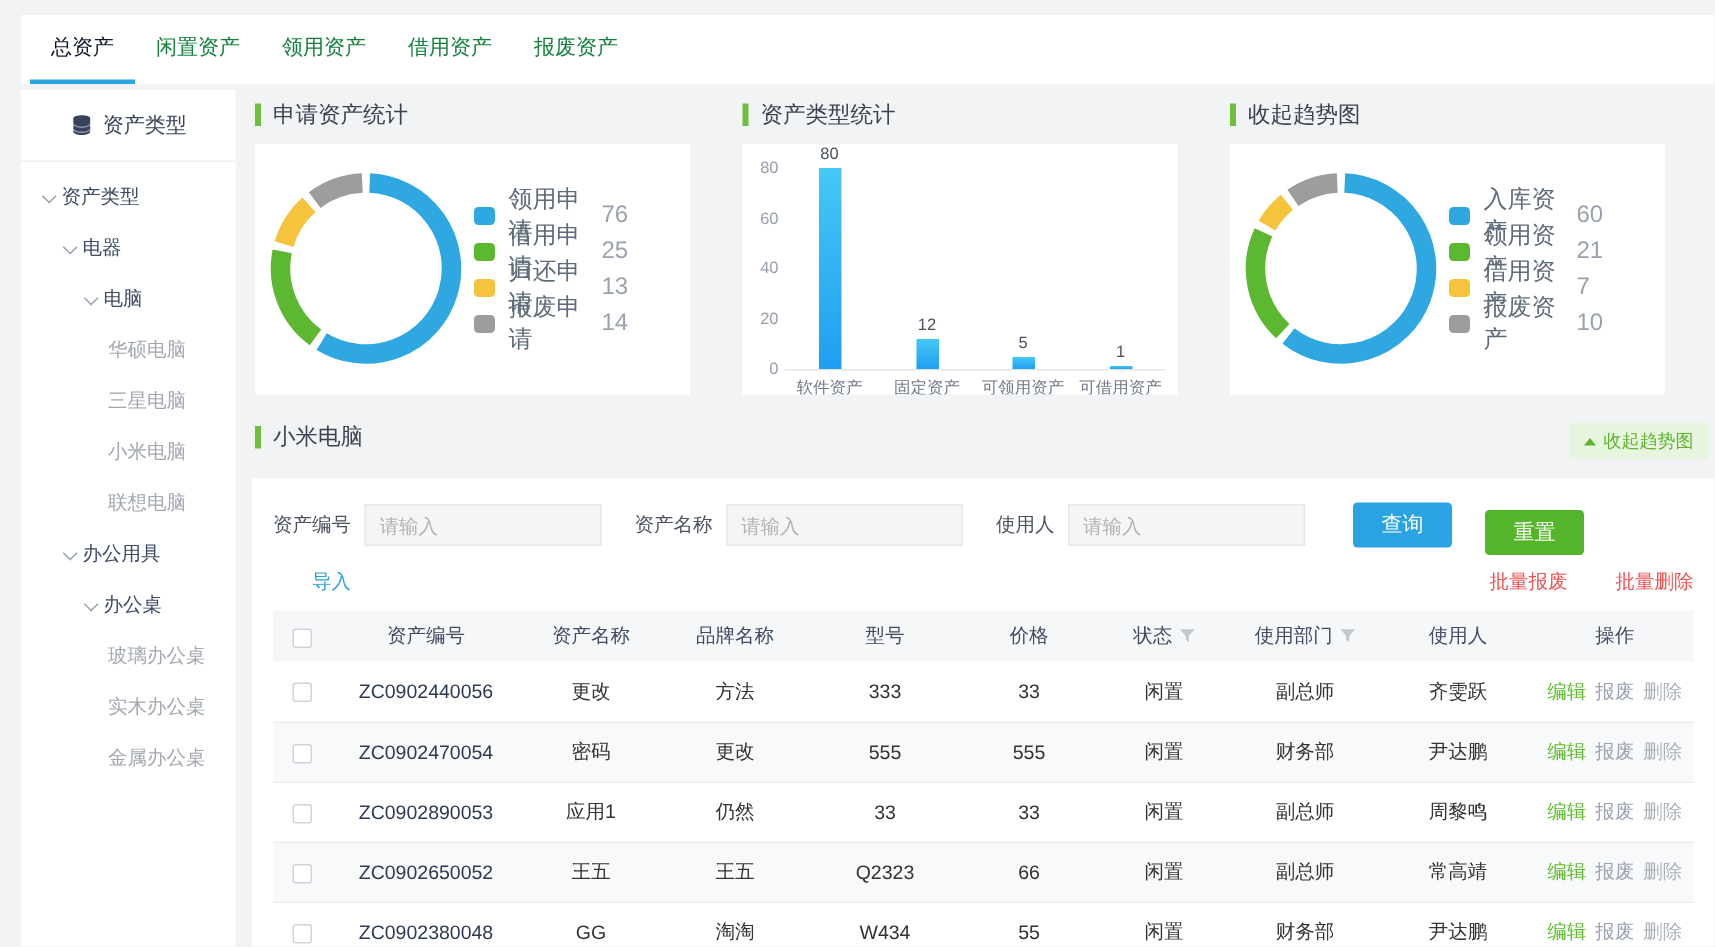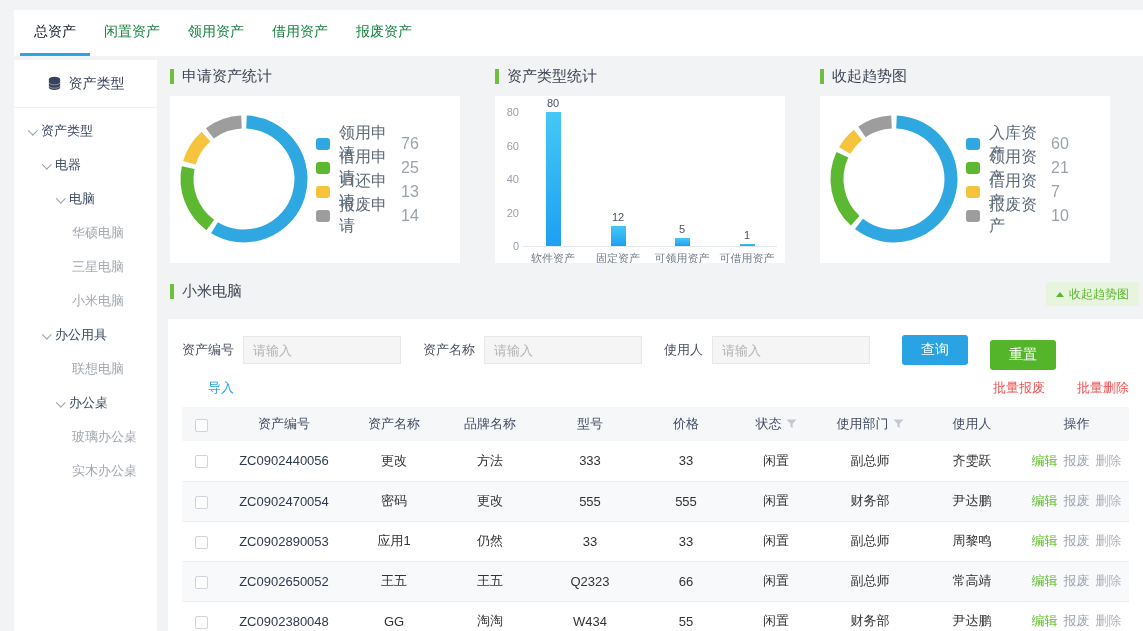--- a/index.html
+++ b/index.html
@@ -122,36 +122,39 @@
       </div>
       <div class="tree-node leaf" style="padding-left: 58px;">
         <span class="tree-label">华硕电脑</span>
       </div>
       <div class="tree-node leaf" style="padding-left: 58px;">
         <span class="tree-label">三星电脑</span>
       </div>
       <div class="tree-node leaf" style="padding-left: 58px;">
         <span class="tree-label">小米电脑</span>
       </div>
+      <div class="tree-node leaf" style="padding-left: 58px;">
+        <span class="tree-label">联想电脑</span>
+      </div>
       <div class="tree-node" style="padding-left: 30px;">
         <span class="caret"></span>
         <span class="tree-label">办公用具</span>
       </div>
-      <div class="tree-node leaf" style="padding-left: 58px;">
-        <span class="tree-label">联想电脑</span>
-      </div>
       <div class="tree-node" style="padding-left: 44px;">
         <span class="caret"></span>
         <span class="tree-label">办公桌</span>
       </div>
       <div class="tree-node leaf" style="padding-left: 58px;">
         <span class="tree-label">玻璃办公桌</span>
       </div>
       <div class="tree-node leaf" style="padding-left: 58px;">
         <span class="tree-label">实木办公桌</span>
+      </div>
+      <div class="tree-node leaf" style="padding-left: 58px;">
+        <span class="tree-label">金属办公桌</span>
       </div>
     </div>
 </aside>
 
 <main class="main">
   <div class="charts-row">
     <section class="chart-col">
       <div class="chart-title">
         <span class="title-bar"></span>
         <span>申请资产统计</span>

